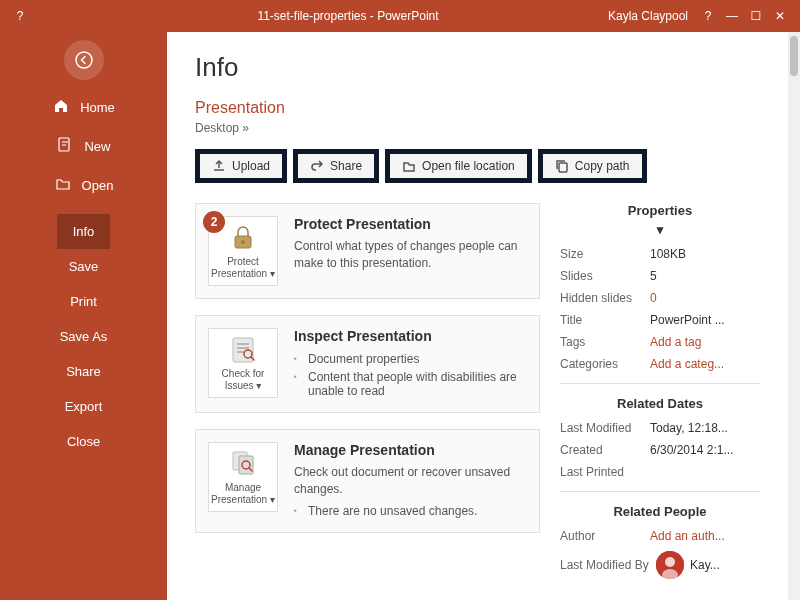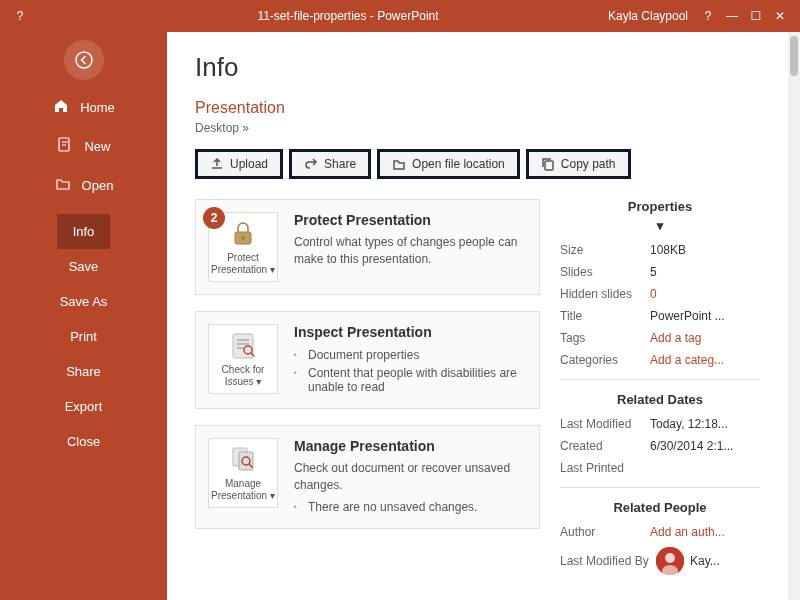--- a/index.html
+++ b/index.html
@@ -112,21 +112,21 @@
     }
 
     
     .action-buttons {
       display: flex;
       gap: 6px;
       margin-bottom: 20px;
     }
     .action-btn {
       padding: 5px 12px;
-      border: 3px solid #0f172a;
+      border: 5px solid #0f172a;
       background: #f5f5f5;
       cursor: pointer;
       font-size: 12px;
       display: flex;
       align-items: center;
       gap: 6px;
       color: #333;
     }
 
     
@@ -327,24 +327,24 @@
       <span>Open</span>
     </div>
     <div class="sidebar-divider"></div>
     <div class="sidebar-item active">
       <span>Info</span>
     </div>
     <div class="sidebar-item">
       <span>Save</span>
     </div>
     <div class="sidebar-item">
+      <span>Print</span>
+    </div>
+    <div class="sidebar-item">
       <span>Save As</span>
-    </div>
-    <div class="sidebar-item">
-      <span>Print</span>
     </div>
     <div class="sidebar-item">
       <span>Share</span>
     </div>
     <div class="sidebar-item">
       <span>Export</span>
     </div>
     <div class="sidebar-item">
       <span>Close</span>
     </div>

